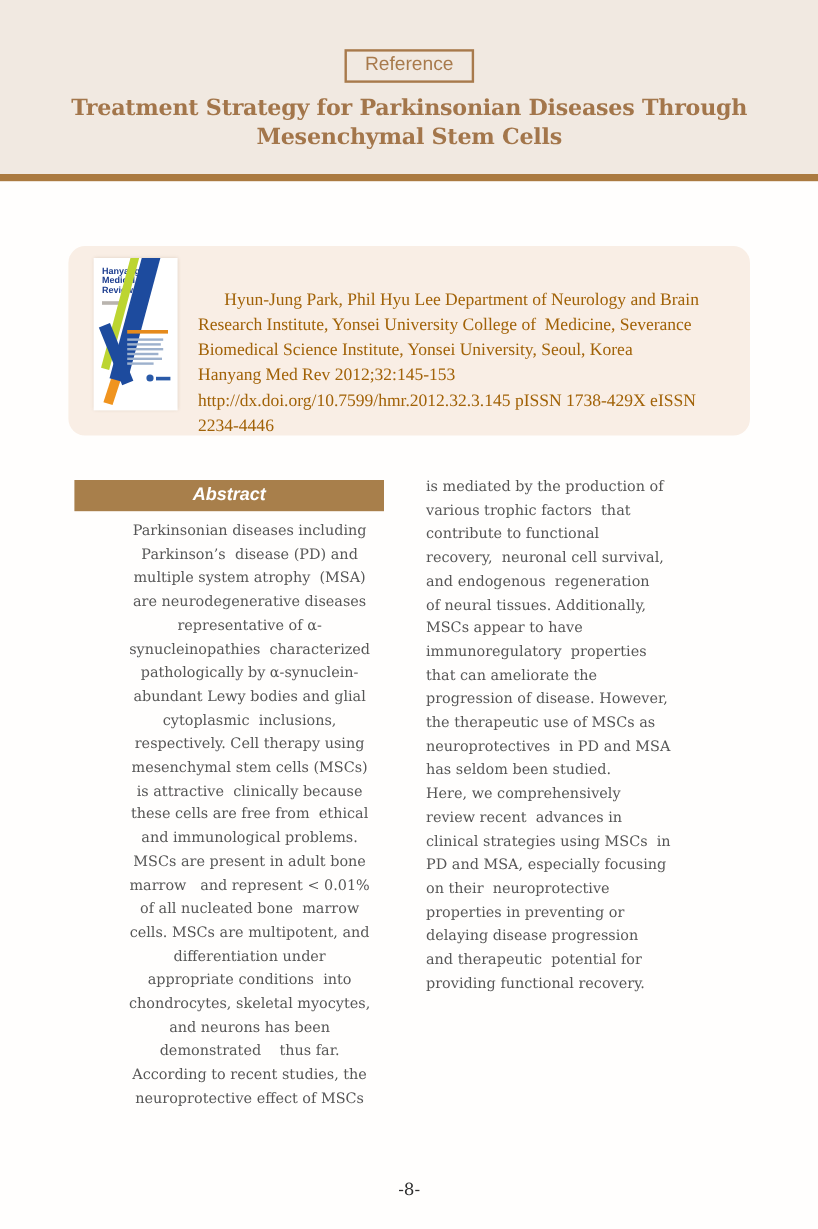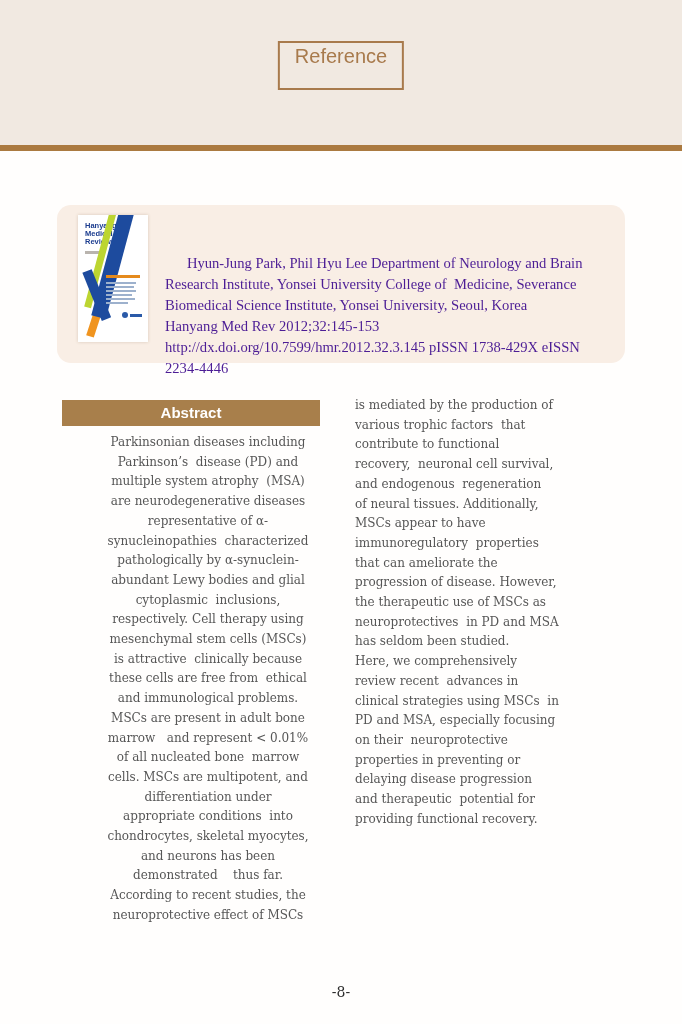--- a/index.html
+++ b/index.html
@@ -3,21 +3,21 @@
 <meta charset="utf-8">
 <style>
   html,body { margin:0; padding:0; }
   body { width:682px; height:1024px; background:#ffffff; font-family:"Liberation Sans", sans-serif; }
   .page { position:relative; width:682px; height:1024px; background:#fffefd; overflow:hidden; }
 
   
   .hero { position:absolute; top:0; left:0; width:682px; height:145px; background:#f1e9e1; }
   .badge { position:absolute; top:41px; left:50%; transform:translateX(-50%);
            border:2px solid #a87a4c; color:#a87a4c; background:transparent;
-           padding:2px 15px 20px 15px; font-size:20px; font-family:"Liberation Sans", sans-serif; }
+           padding:2px 15px 4px 15px; font-size:16px; font-family:"Liberation Sans", sans-serif; }
   .title { position:absolute; top:79px; left:0; width:682px; margin:0; text-align:center;
            color:#a3764b; font-family:"DejaVu Serif", serif; font-weight:bold;
            font-size:18.5px; line-height:24px; letter-spacing:-0.2px; white-space:pre-line; }
   .rule { position:absolute; top:145px; left:0; width:682px; height:6px; background:#ab7a40; }
 
   
   .citation-card { position:absolute; left:57px; top:205px; width:568px; height:158px;
                    background:#f9eee5; border-radius:14px; }
   .cover { position:absolute; left:21px; top:10px; width:70px; height:127px; background:#ffffff;
            overflow:hidden; box-shadow:0 0 3px rgba(120,90,60,.25); }
@@ -33,47 +33,49 @@
               transform:rotate(15deg); transform-origin:50% 0; }
   .arm-short { position:absolute; left:4px; top:56px; width:10px; height:52px; background:#1d4b9e;
                transform:rotate(-22deg); transform-origin:50% 0; }
   .cov-heading-orange { position:absolute; left:28px; top:60px; width:34px; height:3px; background:#e58a1c; }
   .cov-line { position:absolute; left:28px; height:2px; background:#9db1cd; }
   .cl1{top:67px;width:30px;} .cl2{top:71px;width:28px;} .cl3{top:75px;width:30px;}
   .cl4{top:79px;width:26px;} .cl5{top:83px;width:29px;} .cl6{top:87px;width:22px;}
   .cov-logo-dot { position:absolute; left:44px; top:97px; width:6px; height:6px; border-radius:50%; background:#2a5aa8; }
   .cov-logo-text { position:absolute; left:52px; top:99px; width:12px; height:3px; background:#2a5aa8; }
 
-  .citation-text { position:absolute; left:108px; top:27px; width:455px;
+  .citation-text { position:absolute; left:108px; top:14px; width:455px;
                    font-family:"Liberation Serif", serif; font-size:14.6px; line-height:21px;
-                   color:#4c1d95; white-space:pre; }
+                   color:#a16207; white-space:pre; }
   .doi { color:inherit; cursor:pointer; }
 
   
   .abstract-bar { position:absolute; left:62px; top:400px; width:258px; height:26px;
                   background:#a87f4b; color:#ffffff; text-align:center;
                   font-family:"Liberation Sans", sans-serif; font-weight:bold;
-                  font-size:15px; line-height:26px; }
+                  font-size:15px; line-height:26px;font-style:italic; }
   .col { position:absolute; font-family:"DejaVu Serif", serif; font-size:12px;
          line-height:19.7px; color:#565656; white-space:pre; }
   .col-left  { left:62px;  top:433px; width:292px;text-align:center; }
   .col-right { left:355px; top:396px; width:290px; }
 
   .pagenum { position:absolute; left:0; top:984px; width:682px; text-align:center;
              font-family:"DejaVu Serif", serif; font-size:14px; color:#2e2e2e; }
 </style>
 </head>
 <body>
 
 <div class="page">
 
   <header class="hero">
     <div class="badge">
       <span>Reference</span>
     </div>
+    <h1 class="title">Treatment Strategy for Parkinsonian Diseases Through
+Mesenchymal Stem Cells</h1>
   </header>
 
   <div class="rule"></div>
 
   <section class="citation-card">
     <div class="cover">
       <div class="cover-title">Hanyang Medical Reviews</div>
       <div class="cover-sub"></div>
       <div class="tip-orange"></div>
       <div class="stripe-green"></div>

